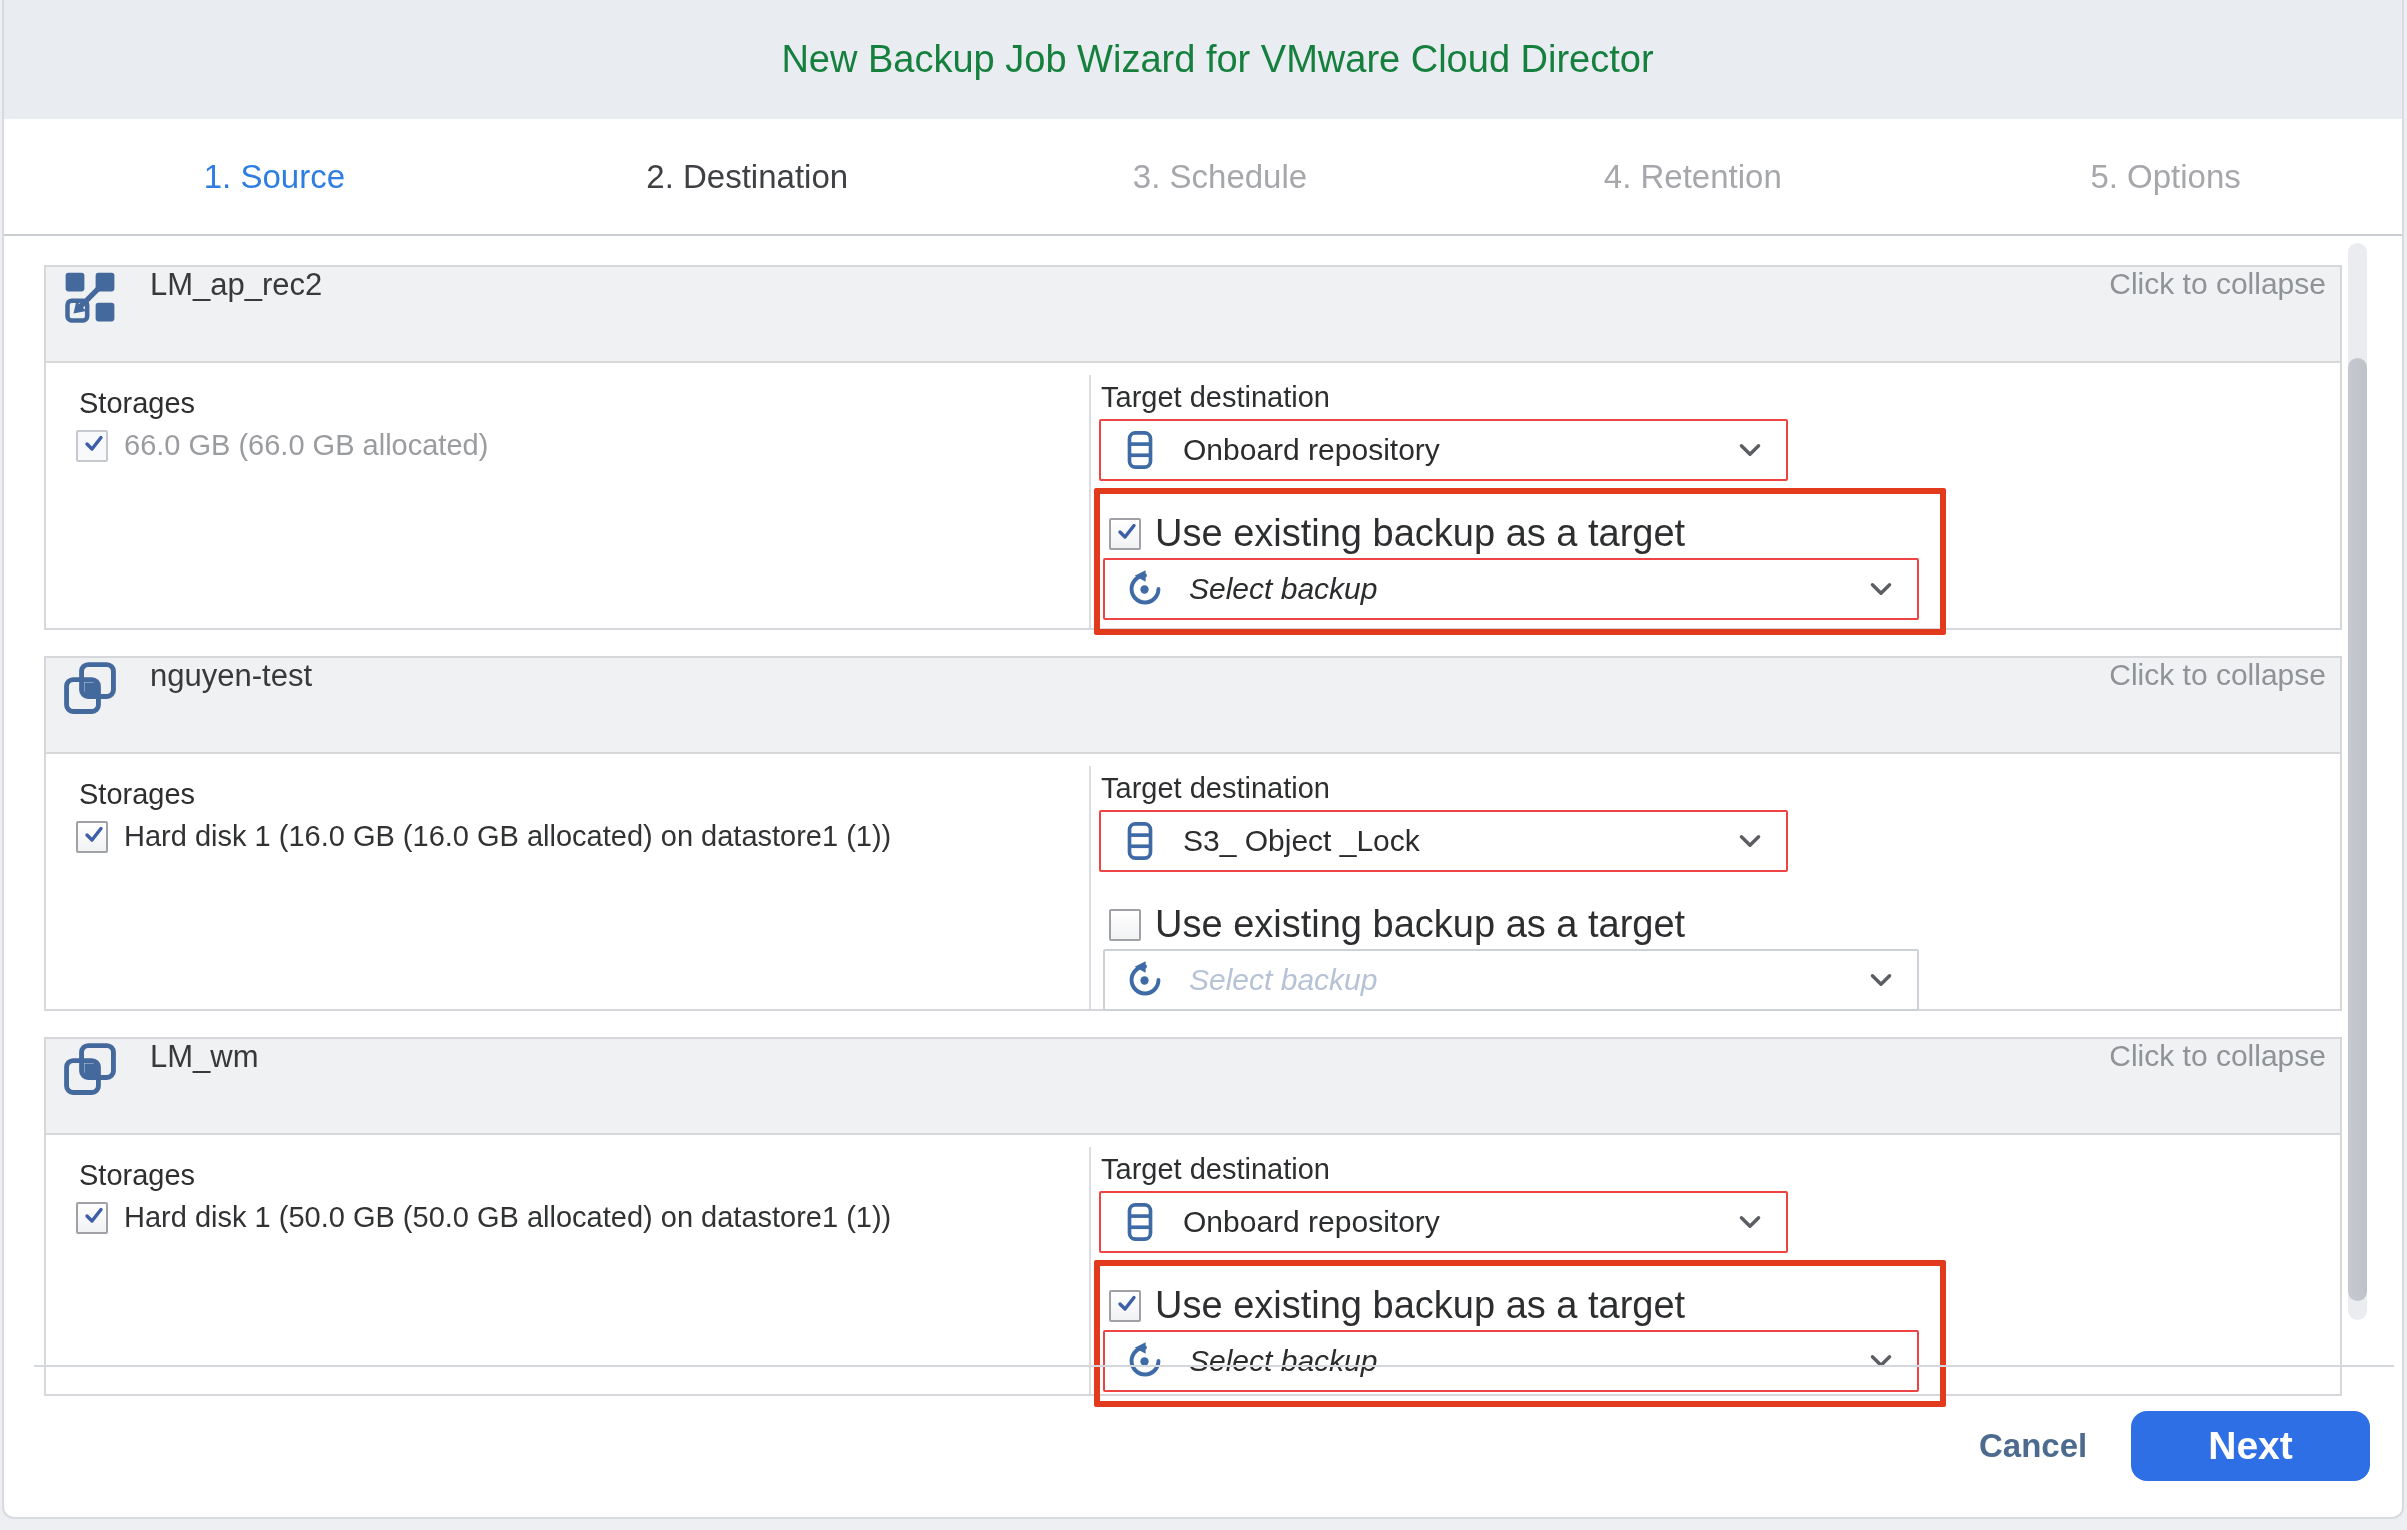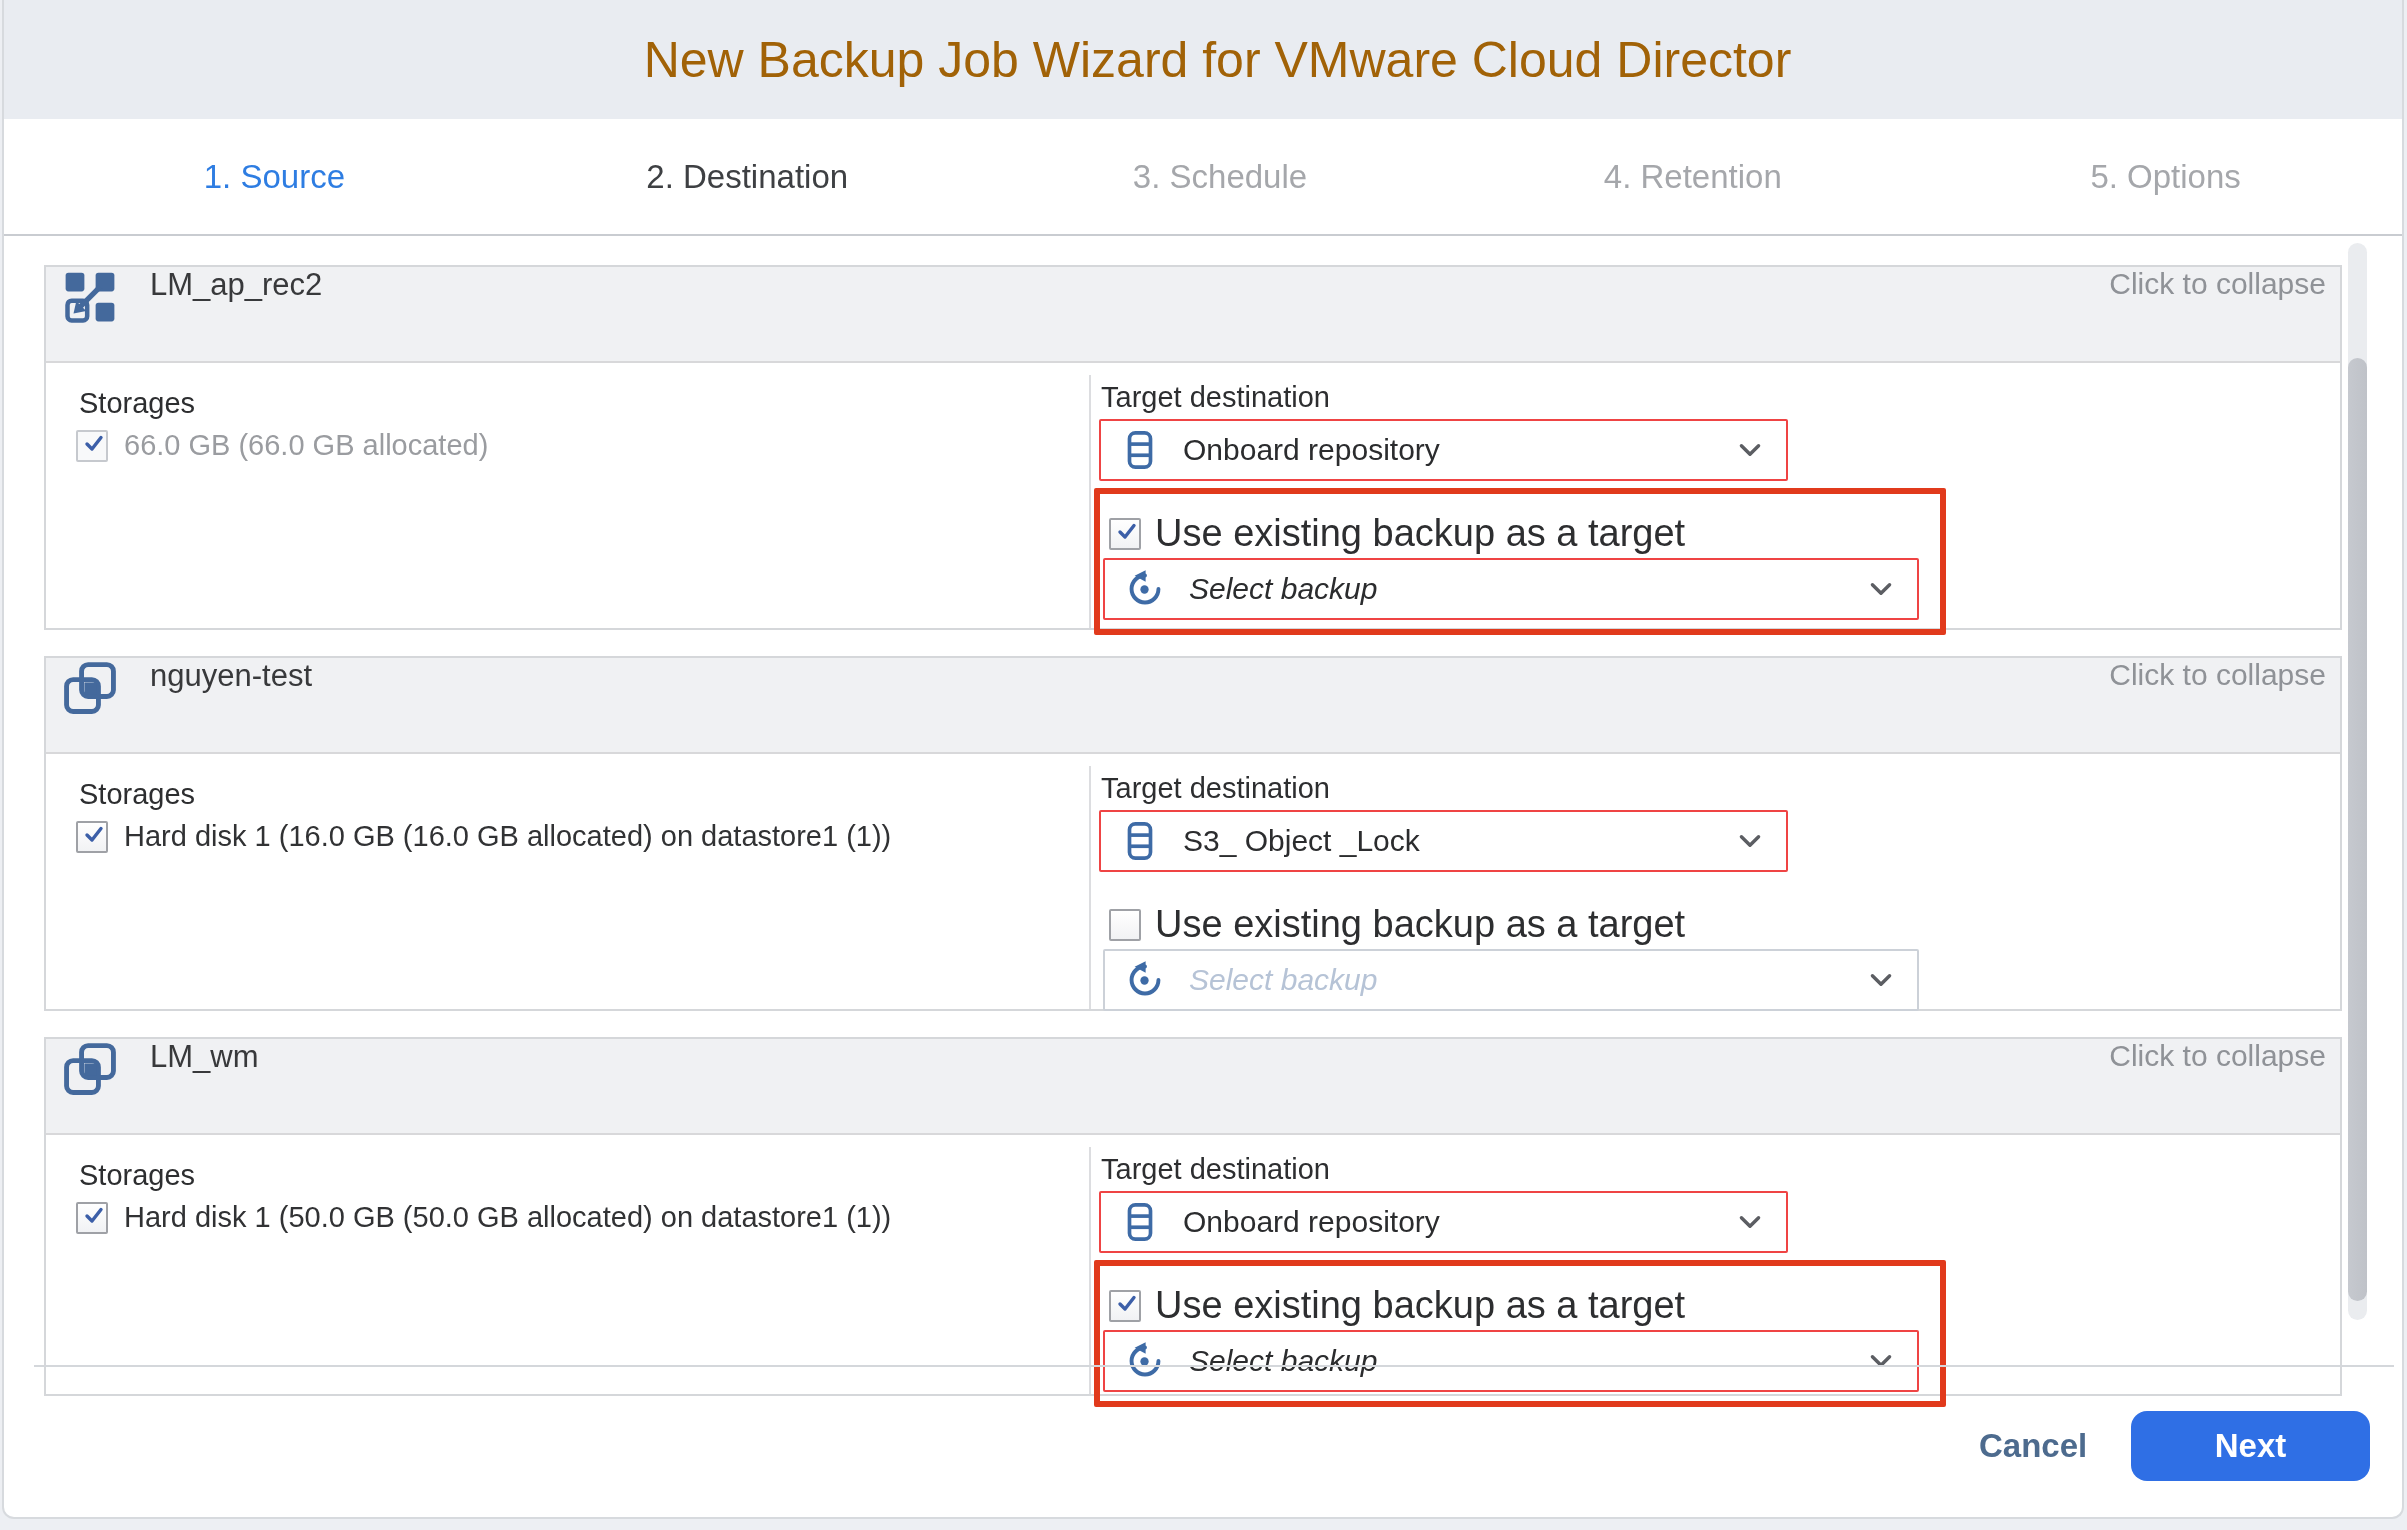--- a/index.html
+++ b/index.html
@@ -5,21 +5,21 @@
   * { box-sizing: border-box; margin: 0; padding: 0; }
   html,body { width: 2408px; height: 1530px; background: #edeff3; font-family: "Liberation Sans", sans-serif; }
 
   .dialog { position: absolute; left: 2px; top: 0; width: 2402px; height: 1519px;
             background: #ffffff; border: 2px solid #d7dade; border-top: none;
             border-radius: 0 0 12px 12px; overflow: hidden; }
 
   
   .titlebar { position: absolute; left: 0; top: 0; width: 100%; height: 119px;
               background: #e9ecf1; display: flex; align-items: center; justify-content: center; }
-  .titlebar .title { font-size: 50px; color: #a16207; margin-left: 29px; }
+  .titlebar .title { font-size: 38px; color: #15803d; margin-left: 29px; }
 
   
   .steps { position: absolute; left: 0; top: 119px; width: 100%; height: 117px;
            display: flex; align-items: center; border-bottom: 2px solid #c9ccd1;
            background: #ffffff; padding-left: 34px; }
   .step { flex: 1; text-align: center; font-size: 33px; cursor: default; }
   .step.active   { color: #2e7de2; }
   .step.visited  { color: #3e4043; }
   .step.upcoming { color: #a5a7ab; }
 
@@ -81,21 +81,21 @@
   .red-outline { position: absolute; left: 1048px; top: 125px; width: 852px; height: 147px;
                  border: 6px solid #e13a1c; border-radius: 2px; display: none; pointer-events: none; }
   .red-outline.show { display: block; }
 
   
   .cancel-button { position: absolute; left: 1975px; top: 1427px; font-size: 33px; font-weight: bold;
                    color: #4d6b8e; background: none; border: none; cursor: pointer;
                    font-family: "Liberation Sans", sans-serif; }
   .next-button { position: absolute; left: 2127px; top: 1411px; width: 239px; height: 70px;
                  background: #2f6fe5; border: none; border-radius: 16px; color: #ffffff;
-                 font-size: 33px; font-weight: bold; cursor: pointer;
+                 font-size: 39px; font-weight: bold; cursor: pointer;
                  font-family: "Liberation Sans", sans-serif; }
 </style>
 </head>
 <body>
 
 <svg width="0" height="0" style="position:absolute">
   <defs>
     <g id="def-vapp-template">
       <rect x="3" y="3" width="10" height="10" rx="1.5" fill="#44699c"></rect>
       <rect x="19" y="3" width="10" height="10" rx="1.5" fill="#44699c"></rect>

